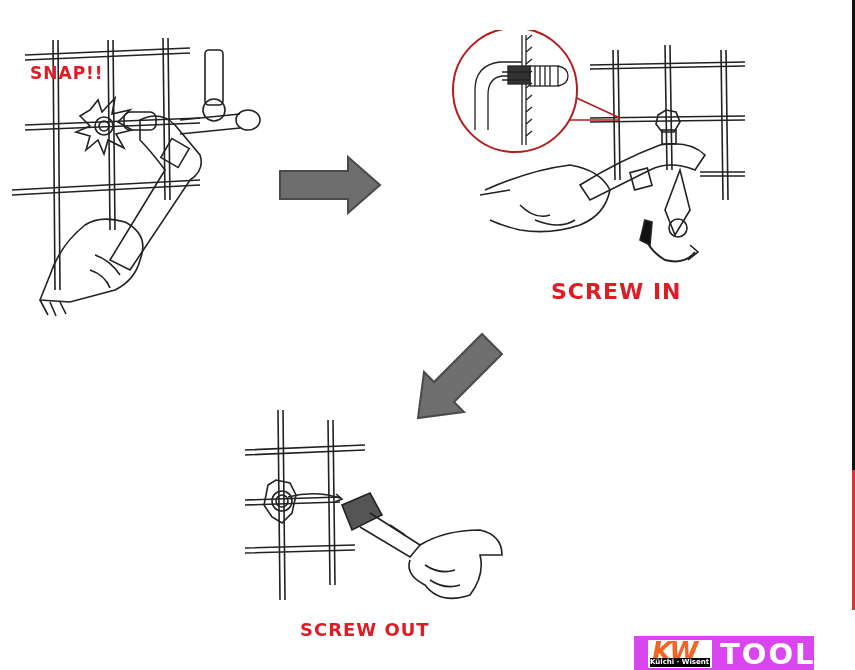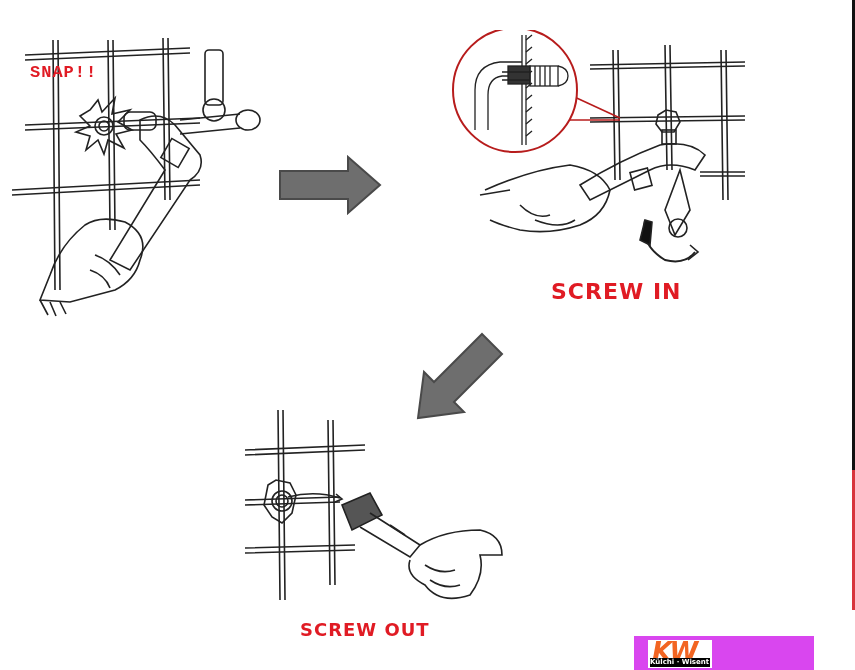--- a/index.html
+++ b/index.html
@@ -42,21 +42,21 @@
       <ellipse cx="248" cy="90" rx="12" ry="10"></ellipse>
 
       <path d="M140 90 Q160 80 175 95 L200 125 Q205 140 190 150 L130 240 L110 230 L165 140 Q150 120 140 110 Z"></path>
       <rect x="165" y="112" width="20" height="22" transform="rotate(30 175 123)"></rect>
 
       <path d="M85 195 Q100 185 125 192 Q150 205 140 230 Q135 250 115 260 L70 272 L40 270 L50 245 Q60 215 85 195 Z"></path>
       <path d="M40 270 L48 285 M50 272 L56 286 M60 272 L66 284"></path>
       <path d="M95 225 Q110 230 120 245 M90 240 Q105 245 110 258"></path>
     </g>
   </svg>
-  <div class="label" style="left:30px;top:33px;font-size:17px;font-family:Liberation Mono, monospace;">SNAP!!</div>
+  <div class="label" style="left:30px;top:33px;font-size:17px;">SNAP!!</div>
 </div>
 
 <div class="abs" style="left:278px;top:155px;">
   <svg width="105" height="60" viewBox="0 0 105 60">
     <path d="M2 16 L70 16 L70 2 L102 30 L70 58 L70 44 L2 44 Z" fill="#6e6e6e" stroke="#4a4a4a" stroke-width="2"></path>
   </svg>
 </div>
 
 <div class="panel" style="left:440px;top:30px;width:315px;height:275px;">
   <svg width="315" height="245" viewBox="0 0 315 245">
@@ -140,13 +140,14 @@
 </div>
 
 <div class="edge-black"></div>
 <div class="edge-red"></div>
 
 <div class="logo">
   <div class="kw-box">
     <span class="kw-text">KW</span>
     <span class="kw-sub">Külchi · Wisent</span>
   </div>
+  <span class="tools-text">TOOLS</span>
 </div>
 
 </body></html>

